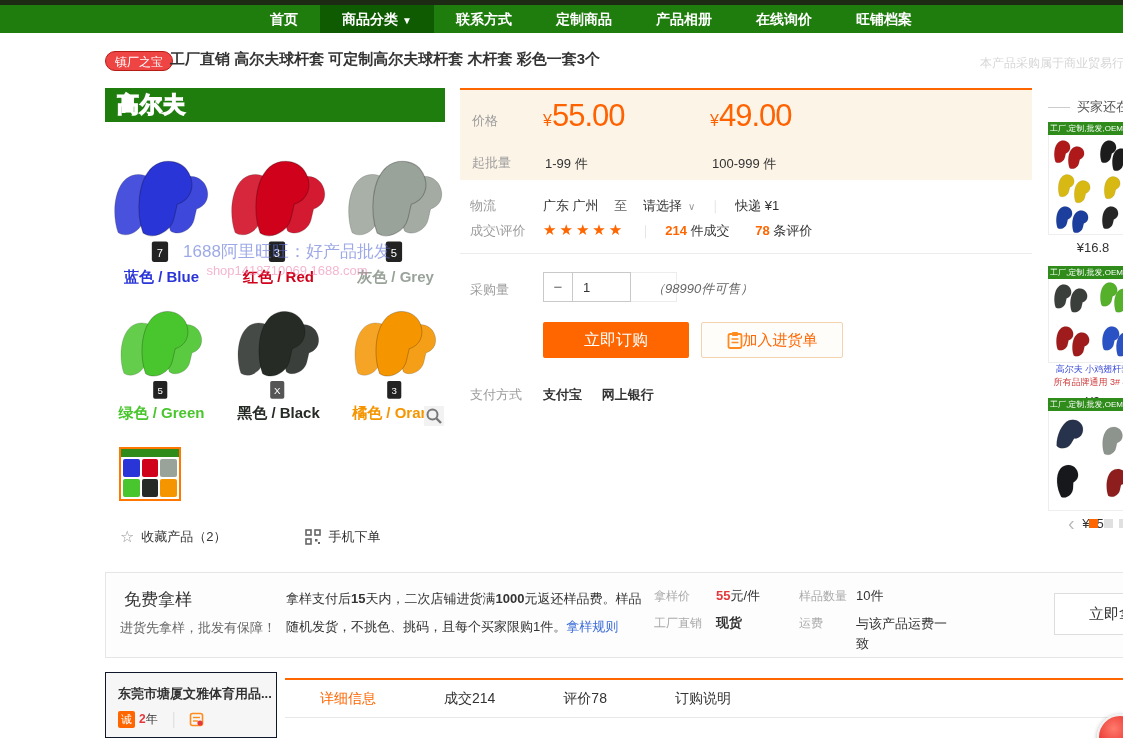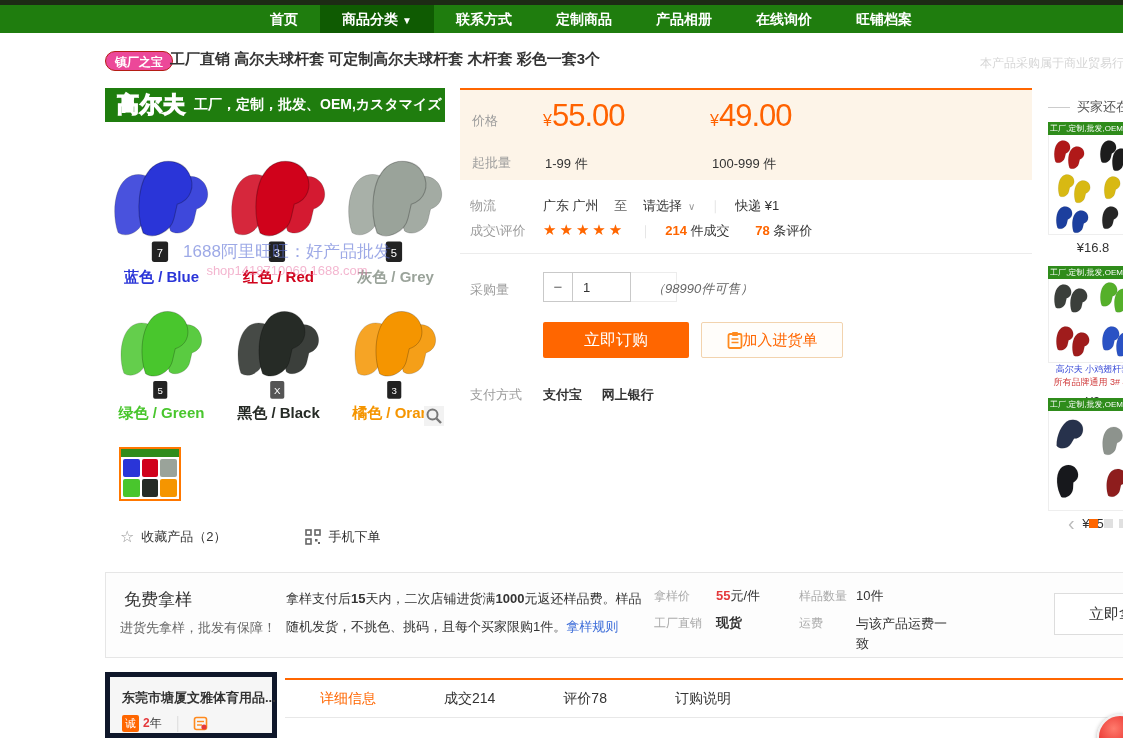--- a/index.html
+++ b/index.html
@@ -8,21 +8,21 @@
   #page { position:relative; width:1123px; height:738px; overflow:hidden; background:#fff; }
 
   
   .topstrip { position:absolute; left:0; top:0; width:1123px; height:5px; background:#1d2b15; }
   .navbar { position:absolute; left:0; top:5px; width:1123px; height:28px; background:#1f7d0e; display:flex; padding-left:248px; }
   .nav-item { color:#fff; font-size:14px; font-weight:bold; line-height:28px; padding:0 22px; cursor:pointer; white-space:nowrap; }
   .nav-item.active { background:#0f5b02; }
   .nav-item .caret { font-size:10px; margin-left:4px; }
 
   
-  .title-badge { position:absolute; left:105px; top:51px; height:20px; line-height:20px; padding:0 9px; background:#ec4899; border:1px solid #b51d14; border-radius:10px; color:#fff; font-size:12px;font-weight:bold; }
+  .title-badge { position:absolute; left:105px; top:51px; height:20px; line-height:20px; padding:0 9px; background:#ef4444; border:1px solid #b51d14; border-radius:10px; color:#fff; font-size:12px; }
   .prod-title { position:absolute; left:170px; top:50px; font-size:15px; font-weight:bold; color:#333; }
   .trade-note { position:absolute; left:980px; top:55px; font-size:12px; color:#d6d6d6; white-space:nowrap; }
 
   
   .gallery-banner { position:absolute; left:105px; top:88px; width:340px; height:34px; background:#1f7d0e; display:flex; align-items:center; padding-left:12px; }
   .banner-brand { font-size:22px; font-weight:900; color:#1f7d0e; -webkit-text-stroke:1.4px #fff; letter-spacing:1px; margin-right:8px; }
   .banner-text { color:#fff; font-size:14px; font-weight:bold; white-space:nowrap; }
   .cell { position:absolute; width:113px; text-align:center; }
   .cell svg { display:block; margin:0 auto; }
   .cell-label { font-size:15px; font-weight:bold; white-space:nowrap; }
@@ -84,21 +84,21 @@
   .sample-sub { position:absolute; left:14px; top:46px; font-size:13px; color:#666; }
   .sample-desc { position:absolute; left:180px; top:12px; width:380px; font-size:13px; color:#333; line-height:28px; }
   .sample-desc b { font-weight:bold; }
   .rule-link { color:#3a6bd8; cursor:pointer; }
   .sp-lbl { font-size:12px; color:#aaa; }
   .sp-val { font-size:13px; color:#333; }
   .sp-red { color:#e4393c; font-weight:bold; }
   .sample-btn { position:absolute; left:948px; top:20px; width:130px; height:42px; background:#fff; border:1px solid #ddd; font-size:15px; color:#333; cursor:pointer; font-family:inherit; }
 
   
-  .store-card { position:absolute; left:105px; top:672px; width:172px; height:66px; background:#f6f6f6; border:5px solid #0f172a; }
+  .store-card { position:absolute; left:105px; top:672px; width:172px; height:66px; background:#f6f6f6; border:1px solid #0f172a; }
   .store-name { position:absolute; left:12px; top:12px; font-size:13px; font-weight:bold; color:#333; white-space:nowrap; }
   .store-row { position:absolute; left:12px; top:36px; display:flex; align-items:center; }
   .cheng-badge { width:17px; height:17px; background:#ff6600; color:#fff; font-size:11px; text-align:center; line-height:17px; border-radius:2px; margin-right:4px; }
   .store-years { font-size:12px; color:#333; }
   .store-years b { color:#e4393c; }
   .store-div { color:#ddd; margin:0 8px; }
   .tabs-bar { position:absolute; left:285px; top:678px; width:838px; height:40px; background:#fff; border-top:2px solid #ff6600; border-bottom:1px solid #e8e8e8; display:flex; align-items:center; padding-left:35px; }
   .tab { font-size:14px; color:#333; margin-right:68px; cursor:pointer; white-space:nowrap; }
   .tab.active { color:#ff6600; }
   .float-badge { position:absolute; left:1097px; top:714px; width:46px; height:46px; border-radius:50%; background:radial-gradient(circle at 35% 30%, #ff7b6d, #e01818 70%); border:2px solid #f0f0f0; box-shadow:0 1px 4px rgba(0,0,0,.3); color:#fff; font-size:12px; cursor:pointer; }
@@ -125,21 +125,20 @@
     <div class="nav-item">在线询价</div>
     <div class="nav-item">旺铺档案</div>
   </div>
 
   <span class="title-badge">镇厂之宝</span>
   <h1 class="prod-title">工厂直销 高尔夫球杆套 可定制高尔夫球杆套 木杆套 彩色一套3个</h1>
   <span class="trade-note">本产品采购属于商业贸易行为</span>
 
   <div class="gallery-banner">
     <span class="banner-brand">高尔夫</span>
-    <span class="banner-text">工厂，定制，批发、OEM,カスタマイズ</span>
   </div>
 
   <div class="cell" style="left:105px;top:148px;">
     <svg width="104" height="120" viewBox="0 0 100 118">
       <g stroke="rgba(0,0,0,0.25)" fill="#2a35d8">
         <use href="#hc" transform="translate(0,22) scale(0.85)" opacity="0.85"></use>
         <use href="#hc" transform="translate(52,24) scale(0.8)" opacity="0.9"></use>
         <use href="#hc" transform="translate(23,8) scale(1.05)"></use>
       </g>
       <rect x="40" y="92" width="16" height="20" rx="2" fill="#222"></rect>

